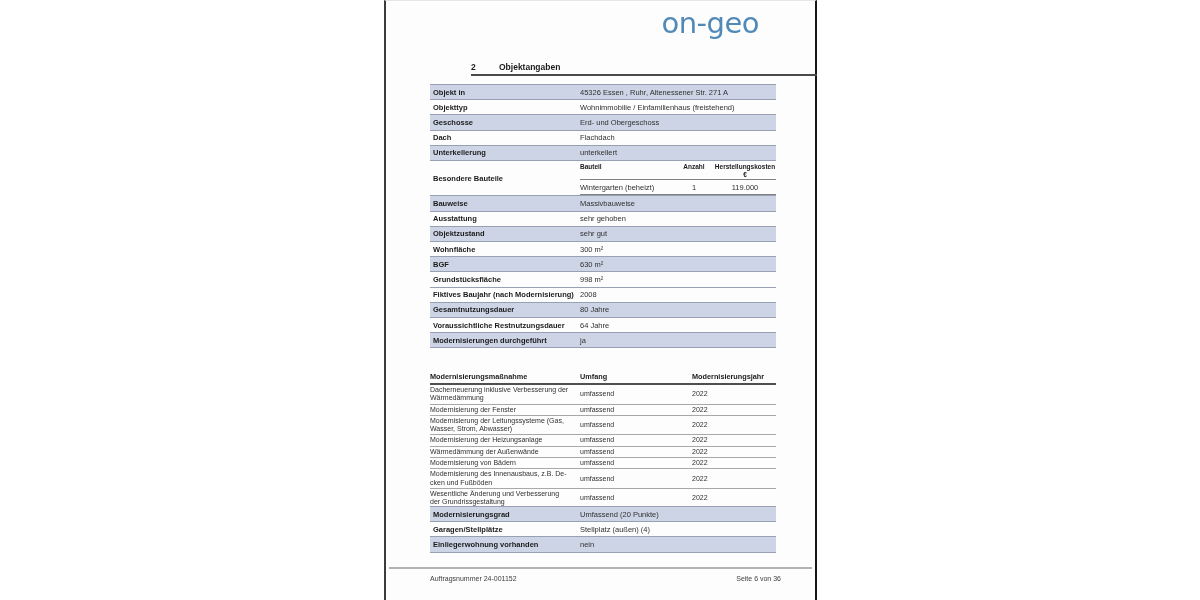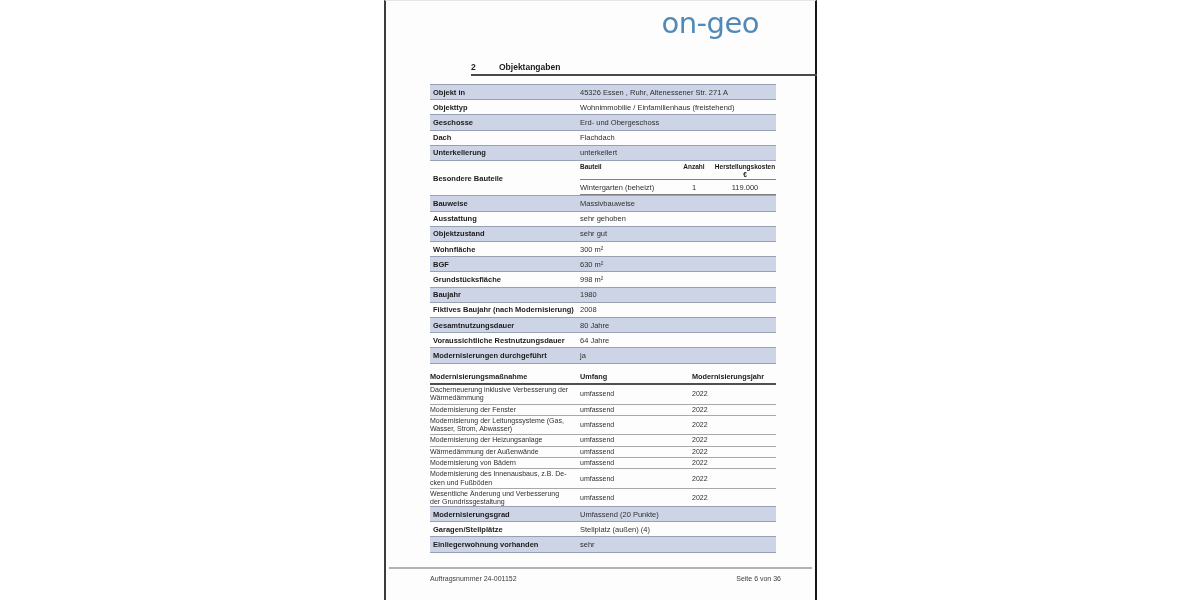--- a/index.html
+++ b/index.html
@@ -113,24 +113,20 @@
         <div class="pval">300 m²</div>
       </div>
       <div class="prow shaded">
         <div class="plabel">BGF</div>
         <div class="pval">630 m²</div>
       </div>
       <div class="prow">
         <div class="plabel">Grundstücksfläche</div>
         <div class="pval">998 m²</div>
       </div>
-      <div class="prow shaded">
-        <div class="plabel">Baujahr</div>
-        <div class="pval">1980</div>
-      </div>
       <div class="prow">
         <div class="plabel">Fiktives Baujahr (nach Modernisierung)</div>
         <div class="pval">2008</div>
       </div>
       <div class="prow shaded">
         <div class="plabel">Gesamtnutzungsdauer</div>
         <div class="pval">80 Jahre</div>
       </div>
       <div class="prow">
         <div class="plabel">Voraussichtliche Restnutzungsdauer</div>
@@ -196,21 +192,21 @@
       <div class="prow shaded">
         <div class="plabel">Modernisierungsgrad</div>
         <div class="pval">Umfassend (20 Punkte)</div>
       </div>
       <div class="prow">
         <div class="plabel">Garagen/Stellplätze</div>
         <div class="pval">Stellplatz (außen) (4)</div>
       </div>
       <div class="prow shaded">
         <div class="plabel">Einliegerwohnung vorhanden</div>
-        <div class="pval">sehr</div>
+        <div class="pval">nein</div>
       </div>
     </div>
 
   <div class="footer-line"></div>
 
   <div class="footer">
     <span>Auftragsnummer 24-001152</span>
     <span>Seite 6 von 36</span>
   </div>
 

